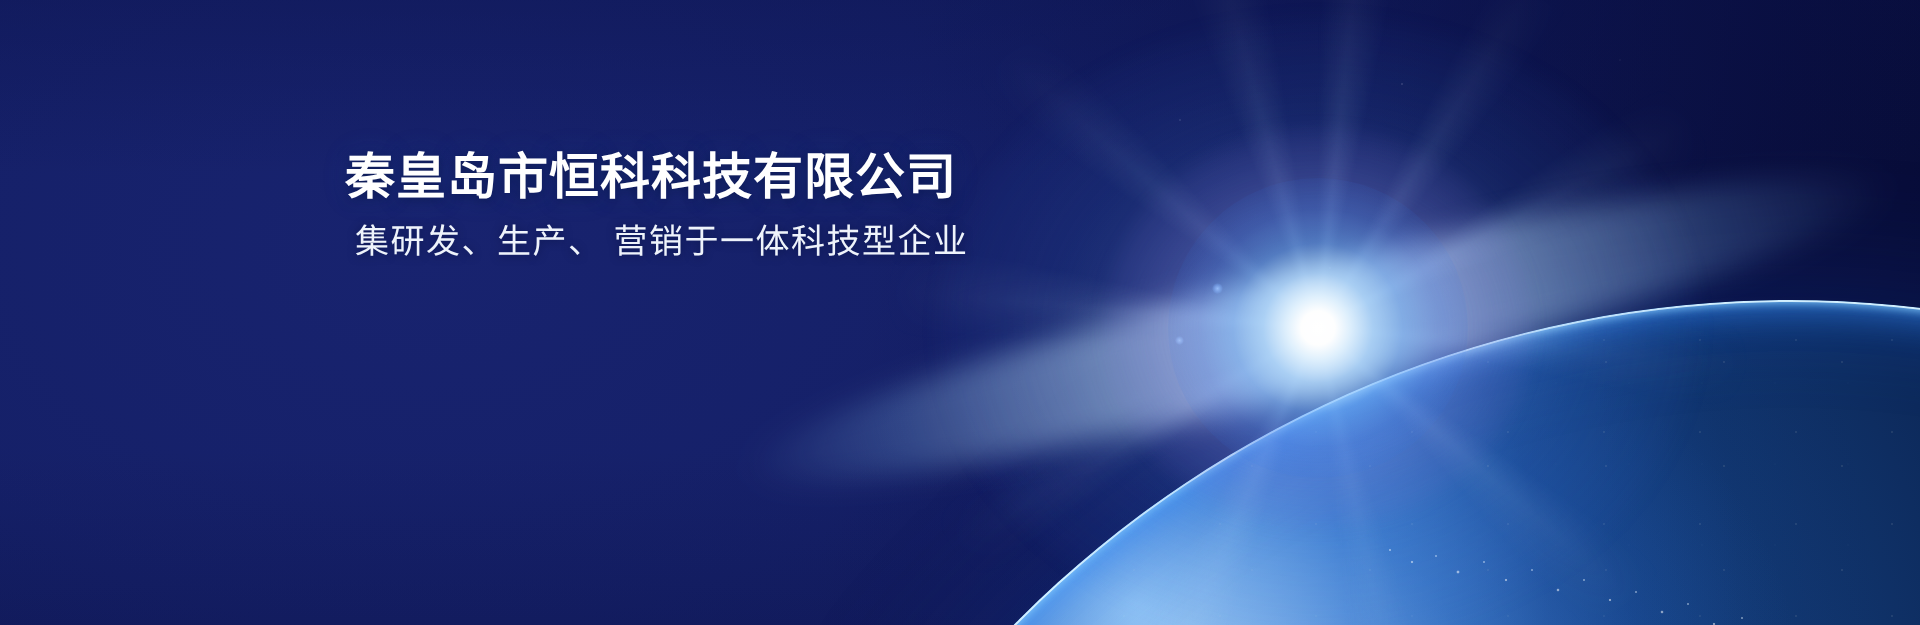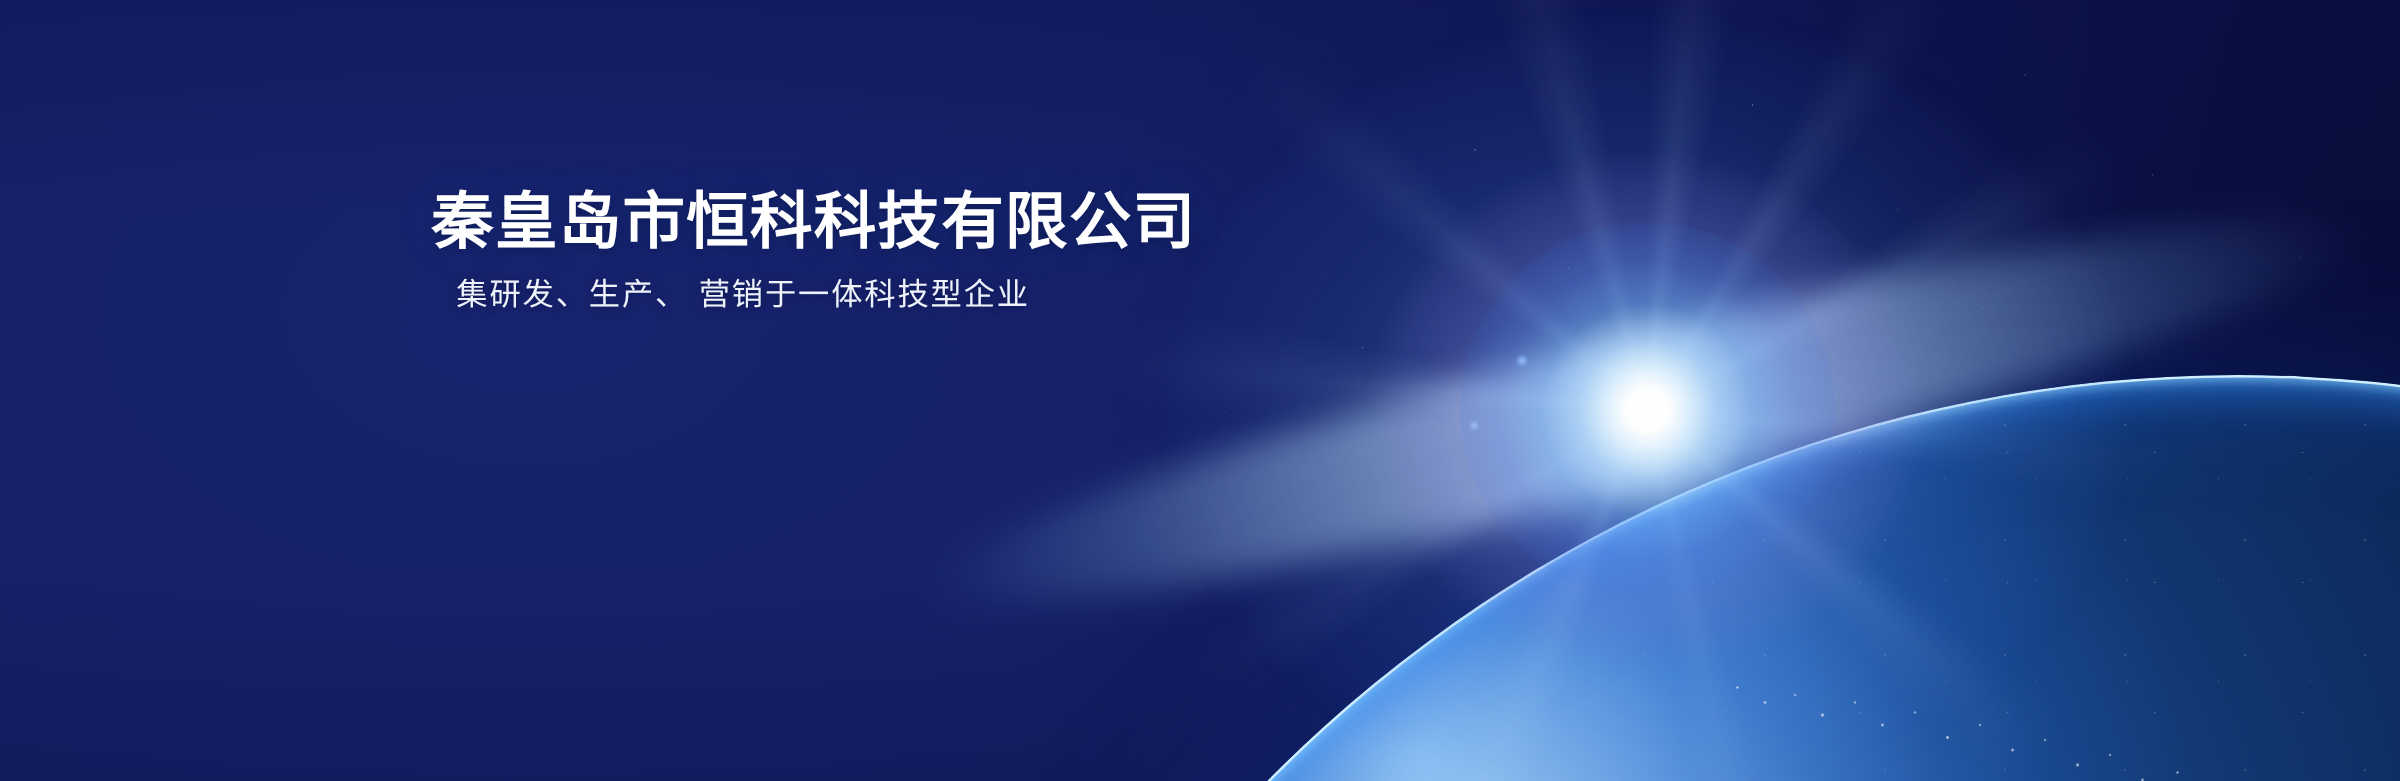--- a/index.html
+++ b/index.html
@@ -11,20 +11,21 @@
   body {
     font-family: "Liberation Sans", "DejaVu Sans", sans-serif;
   }
 
   .banner {
     position: relative;
     width: 1920px;
     height: 625px;
     overflow: hidden;
     background: #c2410c;
+    font-family: Liberation Serif, serif;
   }
 
   
   .space-base {
     position: absolute;
     inset: 0;
     background:
       radial-gradient(ellipse 1400px 900px at 22% 40%, #18236f 0%, #152068 42%, #101a58 100%),
       linear-gradient(90deg, #141e68 0%, #141e68 42%, #121b61 62%, #0d1450 80%, #0a1046 100%);
   }
@@ -403,22 +404,22 @@
     margin: 0;
     font-size: 50px;
     line-height: 1.16;
     font-weight: 700;
     color: #ffffff;
     letter-spacing: 1px;
     white-space: nowrap;
     text-shadow: 0 2px 12px rgba(4,12,50,0.55), 0 0 26px rgba(40,90,190,0.30);
   }
   .hero-subtitle {
-    margin: 14px 0 0 20px;
-    font-size: 25px;
+    margin: 14px 0 0 10px;
+    font-size: 34px;
     line-height: 1.3;
     font-weight: 400;
     color: #eef3fb;
     letter-spacing: 1.5px;
     white-space: nowrap;
     text-shadow: 0 1px 8px rgba(4,12,50,0.5);
   }
 </style>
 </head>
 <body>

